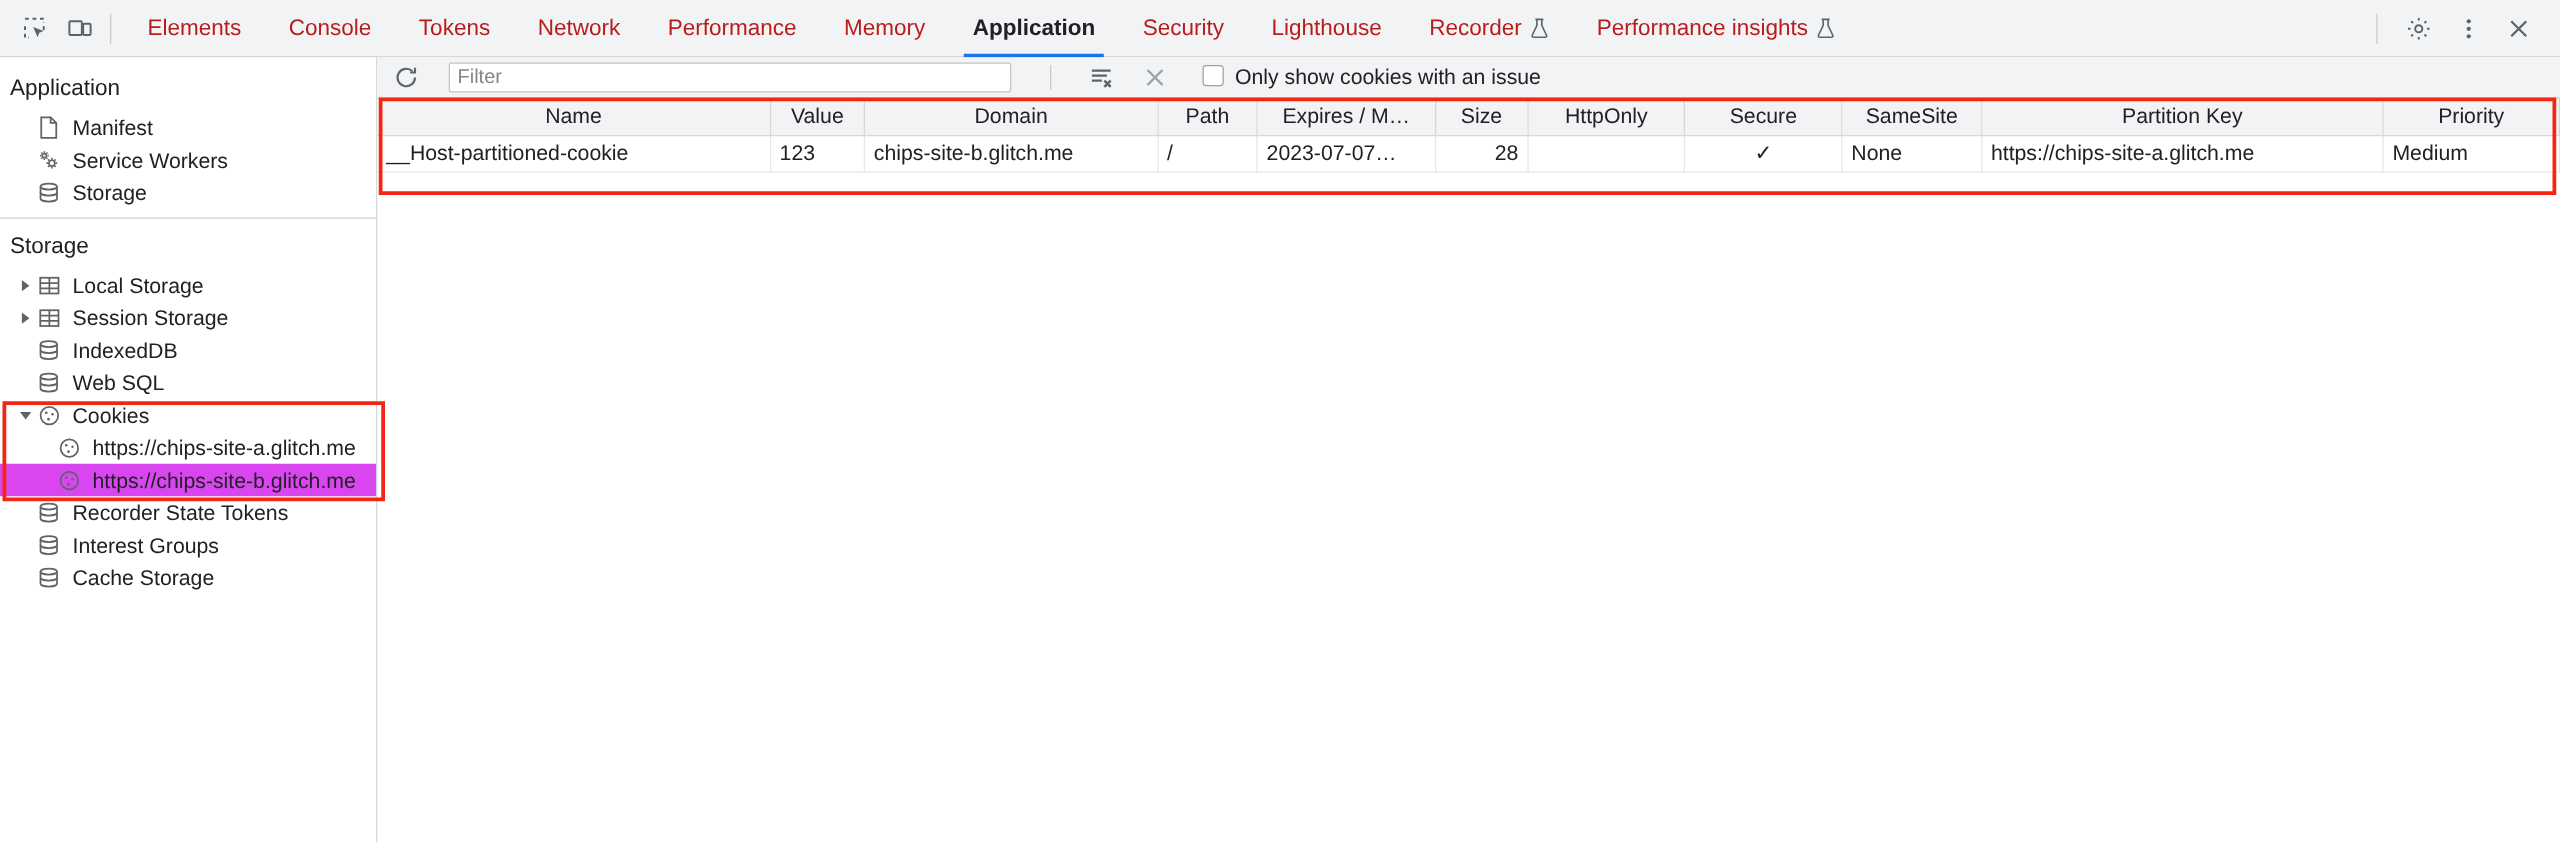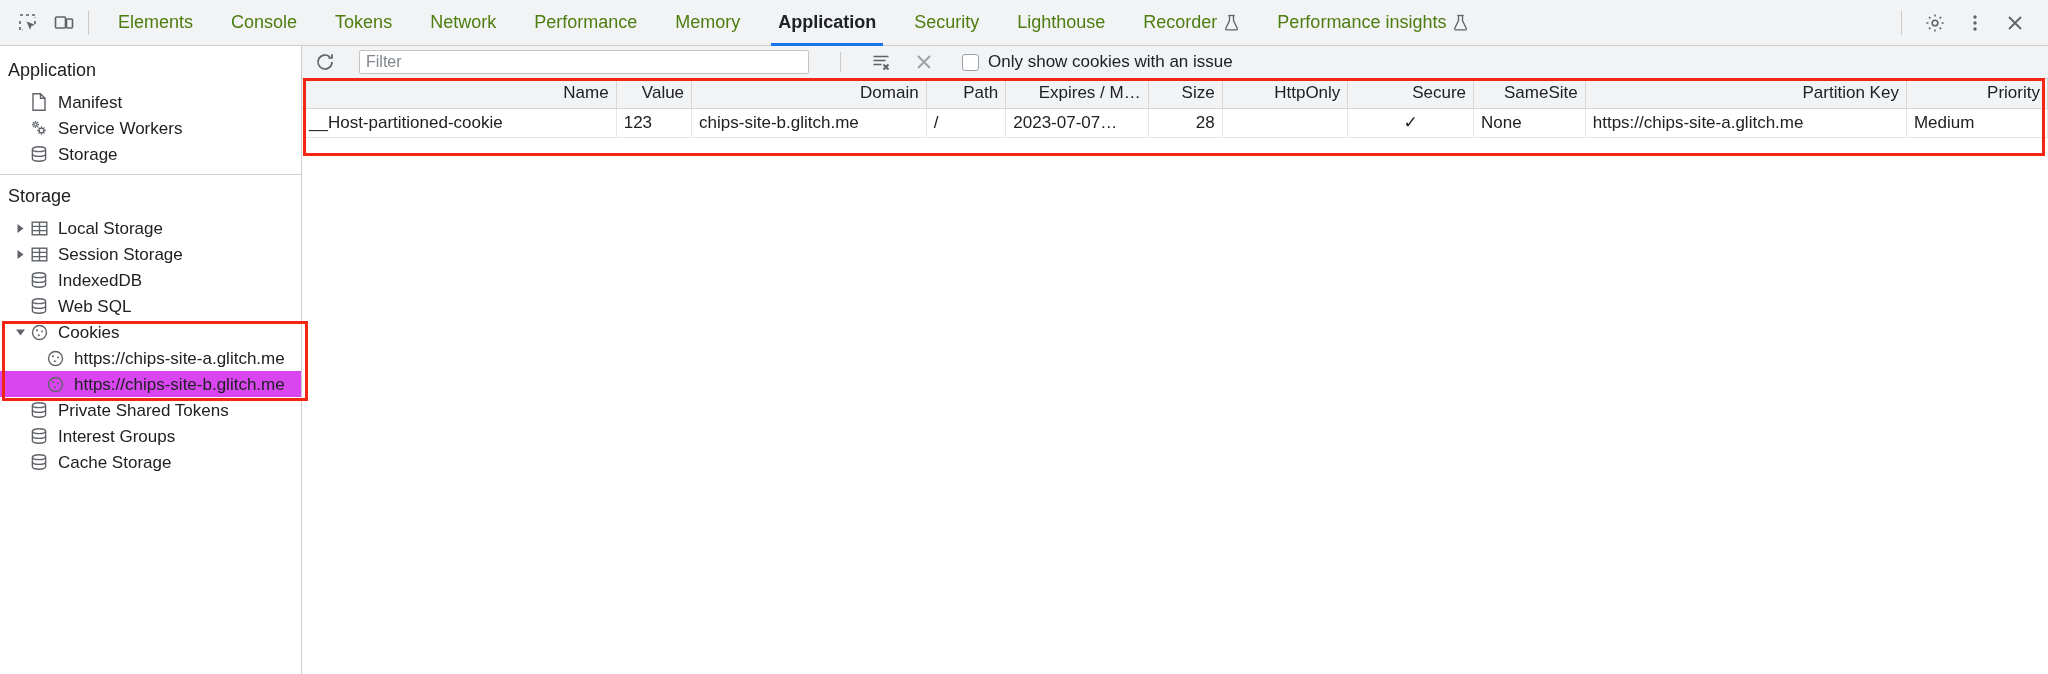--- a/index.html
+++ b/index.html
@@ -30,21 +30,21 @@
   .tb-sep {
     width: 1px; height: 24px; background: #cacaca; margin: 0 10px 0 6px;
   }
   .tabs { display: flex; align-items: center; height: 46px; }
   .tab {
     position: relative;
     height: 46px;
     display: flex; align-items: center; gap: 7px;
     padding: 0 19px;
     font-size: 18px;
-    color: #4d7c0f;
+    color: #b91c1c;
     white-space: nowrap;
   }
   .tab.active { color: #202124; font-weight: bold; }
   .tab.active::after {
     content: "";
     position: absolute; left: 12px; right: 12px; bottom: 0;
     height: 3px; background: #1a73e8;
   }
   .flask { display: inline-flex; align-items: center; color: #5f6368; }
   .tb-right { margin-left: auto; display: flex; align-items: center; gap: 2px; padding-right: 6px; }
@@ -116,21 +116,21 @@
     background: #ffffff;
     border: 1px solid #c4c4c4;
     border-radius: 2px;
     display: flex; align-items: center;
     padding: 0 6px;
     margin-left: 4px;
   }
   .fb-input span { font-size: 16px; color: #80868b; }
   .fb-sep { width: 1px; height: 20px; background: #cacaca; margin: 0 10px 0 14px; }
   .fb-check {
-    display: flex; align-items: center; gap: 9px;
+    display: flex; gap: 9px;
     margin-left: 8px;
   }
   .cbox {
     width: 17px; height: 17px;
     border: 1.5px solid #9aa0a6;
     border-radius: 3px;
     background: #fff;
   }
   .fb-check-label { font-size: 17px; color: #202124; white-space: nowrap; }
 
@@ -139,21 +139,21 @@
   table.cookies {
     width: 100%;
     border-collapse: collapse;
     table-layout: fixed;
     font-size: 17px;
     color: #202124;
   }
   table.cookies th {
     background: #f1f3f4;
     font-weight: normal;
-    text-align: right;
+    text-align: center;
     height: 29px;
     padding: 0 7px;
     border-right: 1px solid #d6d6d6;
     border-bottom: 1px solid #d6d6d6;
     white-space: nowrap;
     overflow: hidden;
   }
   table.cookies td {
     height: 29px;
     padding: 0 7px;
@@ -414,21 +414,21 @@
 
       <div class="side-item indent-1">
         <span class="arrow empty"></span>
         <span class="ico">
           <svg width="20" height="20" viewBox="0 0 20 20" fill="none" stroke="#5f6368" stroke-width="1.4">
             <ellipse cx="10" cy="5.2" rx="6.6" ry="2.4"></ellipse>
             <path d="M3.4 5.2v9.6c0 1.33 2.95 2.4 6.6 2.4s6.6-1.07 6.6-2.4V5.2"></path>
             <path d="M3.4 10c0 1.33 2.95 2.4 6.6 2.4s6.6-1.07 6.6-2.4"></path>
           </svg>
         </span>
-        <span class="side-label">Private Shared Tokens</span>
+        <span class="side-label">Recorder State Tokens</span>
       </div>
 
       <div class="side-item indent-1">
         <span class="arrow empty"></span>
         <span class="ico">
           <svg width="20" height="20" viewBox="0 0 20 20" fill="none" stroke="#5f6368" stroke-width="1.4">
             <ellipse cx="10" cy="5.2" rx="6.6" ry="2.4"></ellipse>
             <path d="M3.4 5.2v9.6c0 1.33 2.95 2.4 6.6 2.4s6.6-1.07 6.6-2.4V5.2"></path>
             <path d="M3.4 10c0 1.33 2.95 2.4 6.6 2.4s6.6-1.07 6.6-2.4"></path>
           </svg>

